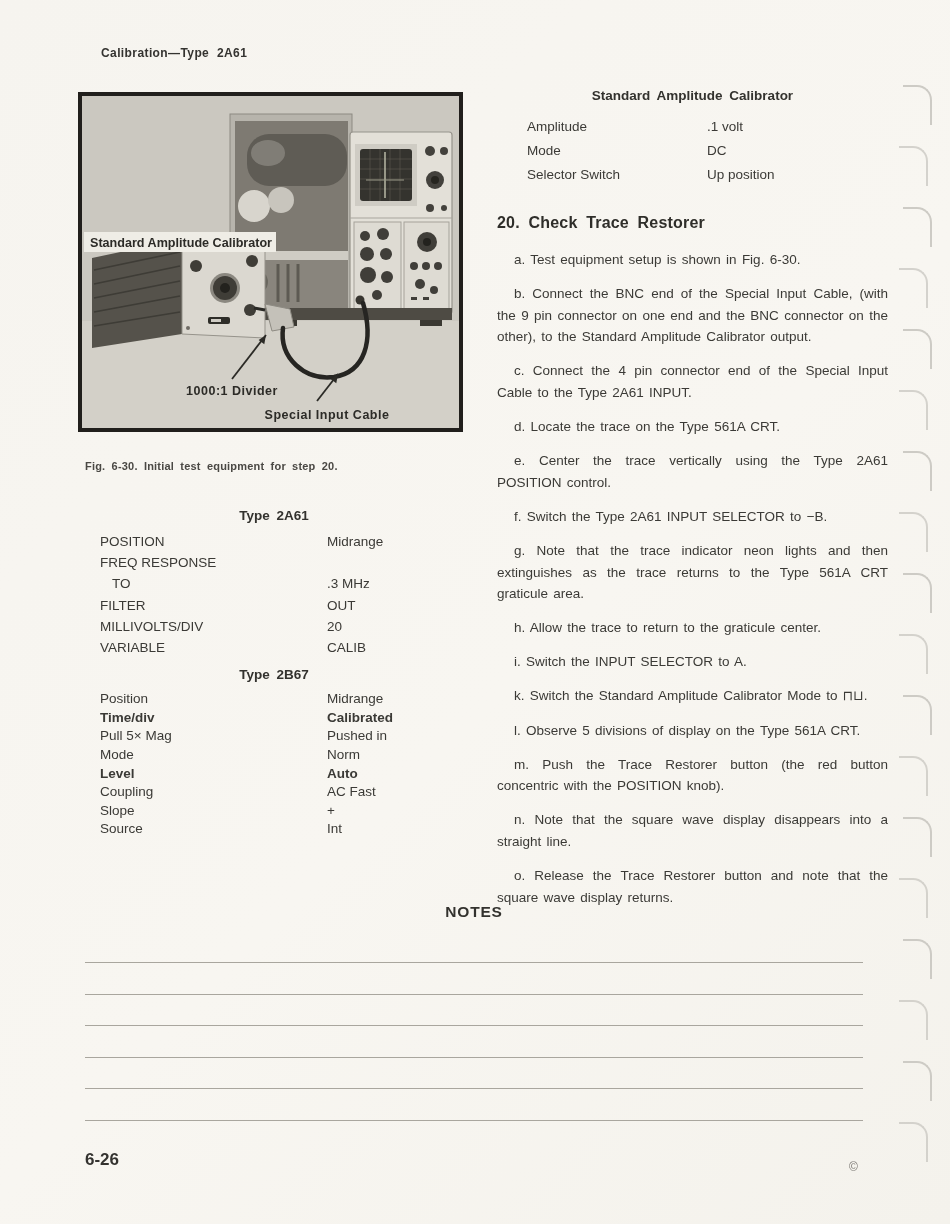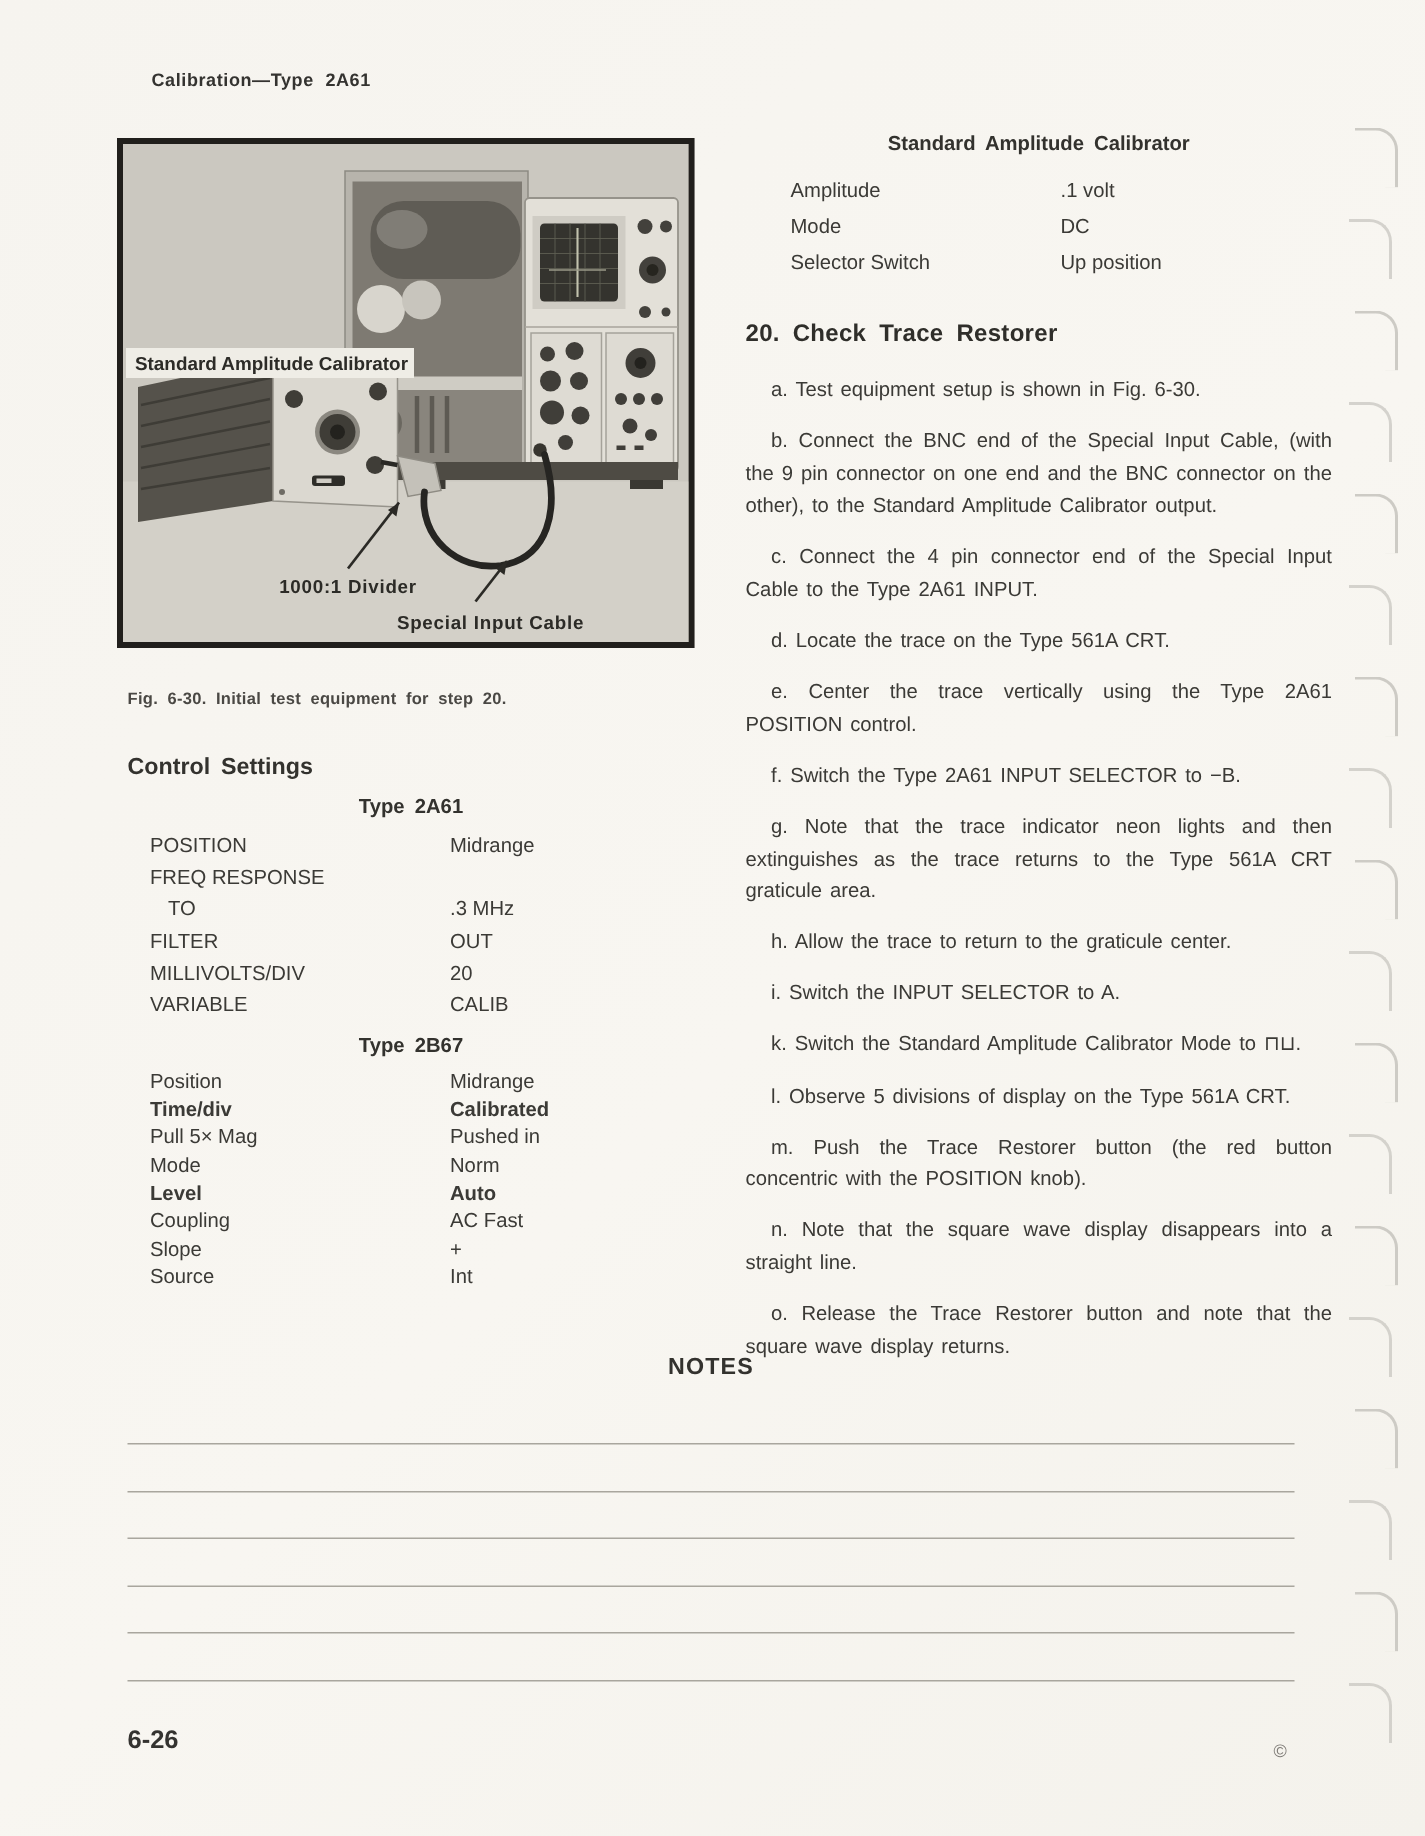--- a/index.html
+++ b/index.html
@@ -38,21 +38,21 @@
 
   
   .left-col { position: absolute; left: 85px; top: 503px; width: 378px; }
   .cs-title { font-size: 15.5px; font-weight: bold; color:#33322e; word-spacing:3px; margin: 0 0 9px; }
   .grp-title { text-align: center; font-size: 13.5px; font-weight: bold; color:#33322e; word-spacing:3px; margin: 5px 0 8px; }
   .grp-title.second { margin-top: 9px; }
   .cs-row { display: flex; font-size: 13.5px; line-height: 21.2px; }
   .grp2 .cs-row { line-height: 18.6px; }
   .cs-label { width: 215px; padding-left: 15px; }
   .cs-label.ind { padding-left: 27px; }
-  .cs-value { flex: 1; }
+  .cs-value { flex: 1; margin-left: 27px; }
   .b { font-weight: bold; }
 
   
   .right-col { position: absolute; left: 497px; top: 88px; width: 391px; }
   .cal-title { text-align: center; font-size: 13.5px; font-weight: bold; color:#33322e; word-spacing:3px; margin: 0 0 12px; }
   .cal-row { display: flex; font-size: 13.5px; line-height: 24px; }
   .cal-label { width: 210px; padding-left: 30px; }
   .cal-value { flex: 1; }
   .sec-title { font-size: 16px; font-weight: bold; color:#2f2e2a; word-spacing: 4px; letter-spacing:.2px; margin: 27px 0 17px; }
   p.step {
@@ -228,21 +228,20 @@
       <polygon points="256,278 248,282 253,287" fill="#2b2a26" transform="rotate(-8 256 278)"></polygon>
 
       <text x="150" y="299" text-anchor="middle" font-size="12.5" font-weight="bold" fill="#2c2b27" letter-spacing=".5">1000:1 Divider</text>
       <text x="245" y="323" text-anchor="middle" font-size="12.5" font-weight="bold" fill="#2c2b27" letter-spacing=".5">Special Input Cable</text>
     </svg>
   </div>
 
   <div class="caption">Fig. 6-30. Initial test equipment for step 20.</div>
 
   <div class="left-col">
-    <div class="cs-title">Control Settings</div>
 
     <div class="grp-title">Type 2A61</div>
     <div class="grp1">
       <div class="cs-row">
         <span class="cs-label">POSITION</span>
         <span class="cs-value">Midrange</span>
       </div>
       <div class="cs-row">
         <span class="cs-label">FREQ RESPONSE</span>
         <span class="cs-value"></span>

